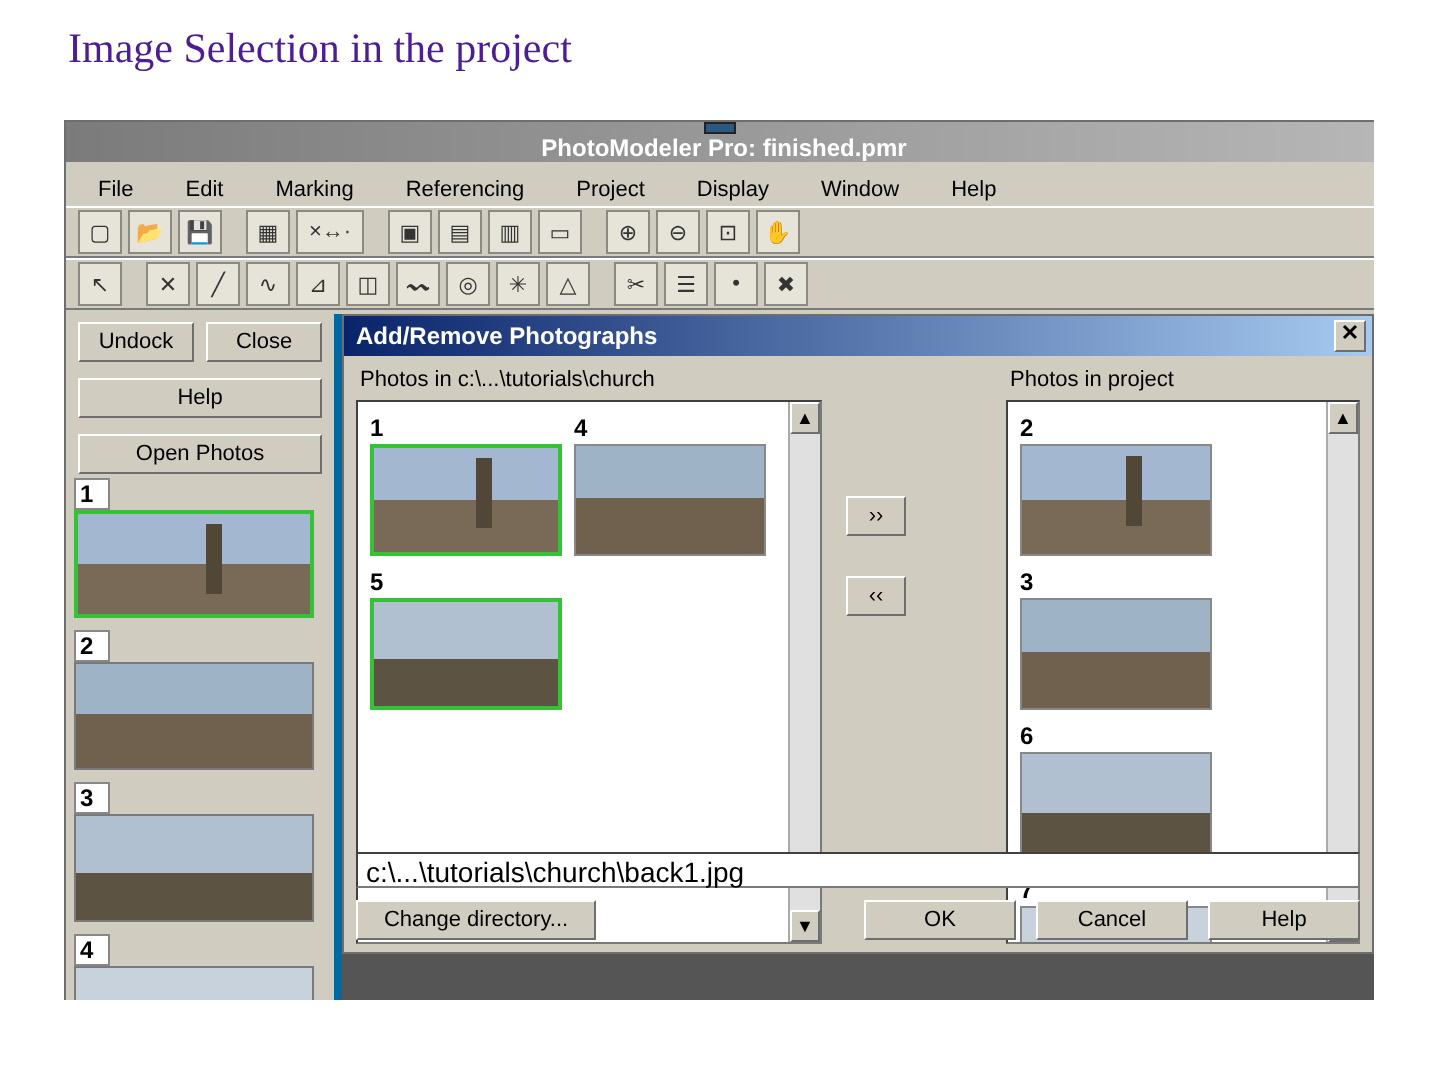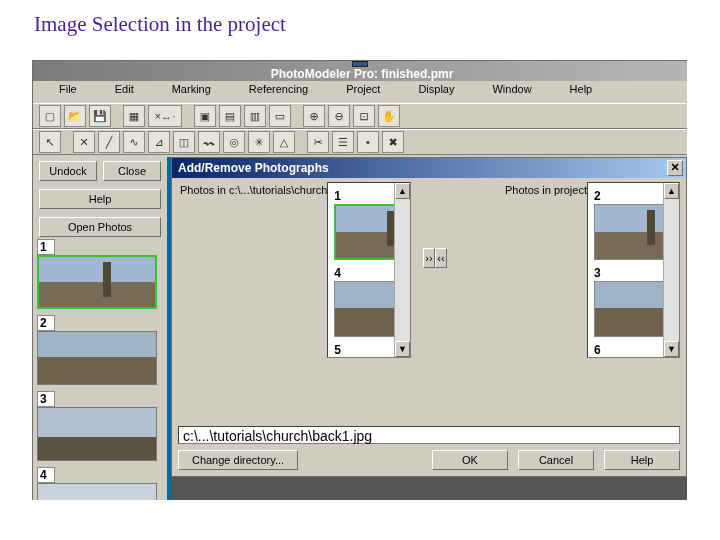--- a/index.html
+++ b/index.html
@@ -1,21 +1,21 @@
 <!DOCTYPE html>
 <html><head>
 <meta charset="utf-8">
 <style>
   * { box-sizing: border-box; margin: 0; padding: 0; }
   html, body { width: 720px; height: 540px; overflow: hidden; font-family: Tahoma, Arial, sans-serif; font-size: 11px; background: #fff; }
   .page-title { font-family: "Times New Roman", serif; font-size: 21px; color: #4c1d95; padding: 12px 0 4px 34px; }
   .app-window { position: absolute; left: 32px; top: 60px; width: 655px; height: 440px; background: #d0ccc0; border: 1px solid #6e6e6e; border-right: none; border-bottom: none; }
   .titlebar { height: 20px; background: linear-gradient(to right, #7b7b7b, #b6b6b6); display: flex; align-items: center; color: #fff; padding-left: 4px; font-weight: bold; font-size: 12px; flex-direction: column; }
   .titlebar .icon { width: 16px; height: 16px; background:#2b597f; margin-right:4px; display:inline-block; border:1px solid #222; }
-  .menubar { height: 22px; display: flex; align-items: flex-start; gap: 26px; padding: 0 10px; color: #000; background:#d0ccc0;margin-left:10px; }
+  .menubar { height: 22px; display: flex; align-items: flex-end; gap: 14px; padding: 0 10px; color: #000; background:#d0ccc0; }
   .menubar span { padding: 2px 6px; }
   .toolbar { height: 26px; border-top: 1px solid #fff; border-bottom: 1px solid #7a7a7a; background:#d0ccc0; display:flex; align-items:center; padding-left:6px; gap:3px; }
   .tbtn { width:22px; height:22px; border:1px solid #8a8a82; background:#e6e3d8; display:flex; align-items:center; justify-content:center; font-size:11px; color:#333; }
   .tbtn.wide { width:34px; }
   .tsep { width:6px; }
   .body { position:absolute; left:0; top:96px; right:0; bottom:0; background:#d0ccc0; }
   .leftpanel { position:absolute; left:0; top:0; width:138px; bottom:0; background:#d0ccc0; border-right:4px solid #0369a1; }
   .btnrow { display:flex; gap:6px; padding:4px 6px; }
   .winbtn { flex:1; height:20px; border:1px solid #6e6e6e; border-top-color:#fff; border-left-color:#fff; background:#d0ccc0; font-size:11px; display:flex; align-items:center; justify-content:center; cursor:pointer; }
   .winbtn.full { width: 100%; }
@@ -26,21 +26,21 @@
   .lthumb .pic.noborder { border:1px solid #7a7a7a; }
   .church1 { background: linear-gradient(#a3b8d0 50%, #796a57 50%); position:relative; }
   .church1::after { content:""; position:absolute; left:55%; top:10%; width:8px; height:35px; background:#514736; }
   .church2 { background: linear-gradient(#9fb3c6 48%, #6f614e 48%); }
   .church3 { background: linear-gradient(#b0c0d0 55%, #5d5342 55%); }
   .church4 { background: linear-gradient(#c8d2dc 40%, #888070 40%); }
   .dialog { position:absolute; left:138px; top:0; right:0; height:320px; background:#d0ccc0; border:1px solid #6e6e6e; }
   .dialog .dlgtitle { height:20px; background:linear-gradient(to right,#0a246a,#a6caf0); color:#fff; font-weight:bold; font-size:12px; display:flex; align-items:center; padding-left:6px; position:relative; }
   .dlgclose { position:absolute; right:3px; top:2px; width:16px; height:16px; background:#d0ccc0; border:1px solid #6e6e6e; border-top-color:#fff; border-left-color:#fff; font-size:11px; line-height:13px; text-align:center; color:#000; font-weight:bold; }
   .dlgbody { position:absolute; left:0; top:20px; right:0; bottom:0; display:flex; }
-  .pane { display:flex; flex-direction:row; padding:4px 6px; }
+  .pane { display:flex; flex-direction:column; padding:4px 6px; }
   .paneL { width:245px; } .paneM { width:36px; padding-top:60px; } .paneR { flex:1;margin-left:44px; }
   .panelabel { font-size:11px; color:#000; padding:2px 0 4px 2px; }
   .thumbgrid { flex:1; background:#fff; border:1px solid #7a7a7a; border-top-color:#404040; border-left-color:#404040; position:relative; padding:6px; display:flex; flex-wrap:wrap; gap:6px; align-content:flex-start; overflow:hidden; }
   .thumbgrid .scroll { position:absolute; right:0; top:0; bottom:0; width:16px; background:#e0e0e0; border-left:1px solid #aaa; }
   .thumbgrid .scroll .up, .thumbgrid .scroll .down { height:16px; background:#d0ccc0; border:1px solid #6e6e6e; border-top-color:#fff; border-left-color:#fff; font-size:9px; text-align:center; line-height:14px; }
   .thumbgrid .scroll .down { position:absolute; bottom:0; left:0; right:0; }
   .gthumb { width:96px; }
   .gthumb .num { font-weight:bold; font-size:12px; padding-bottom:1px; }
   .gthumb .pic { width:96px; height:56px; border:1px solid #888; }
   .gthumb.sel .pic { border:2px solid #36c236; }

